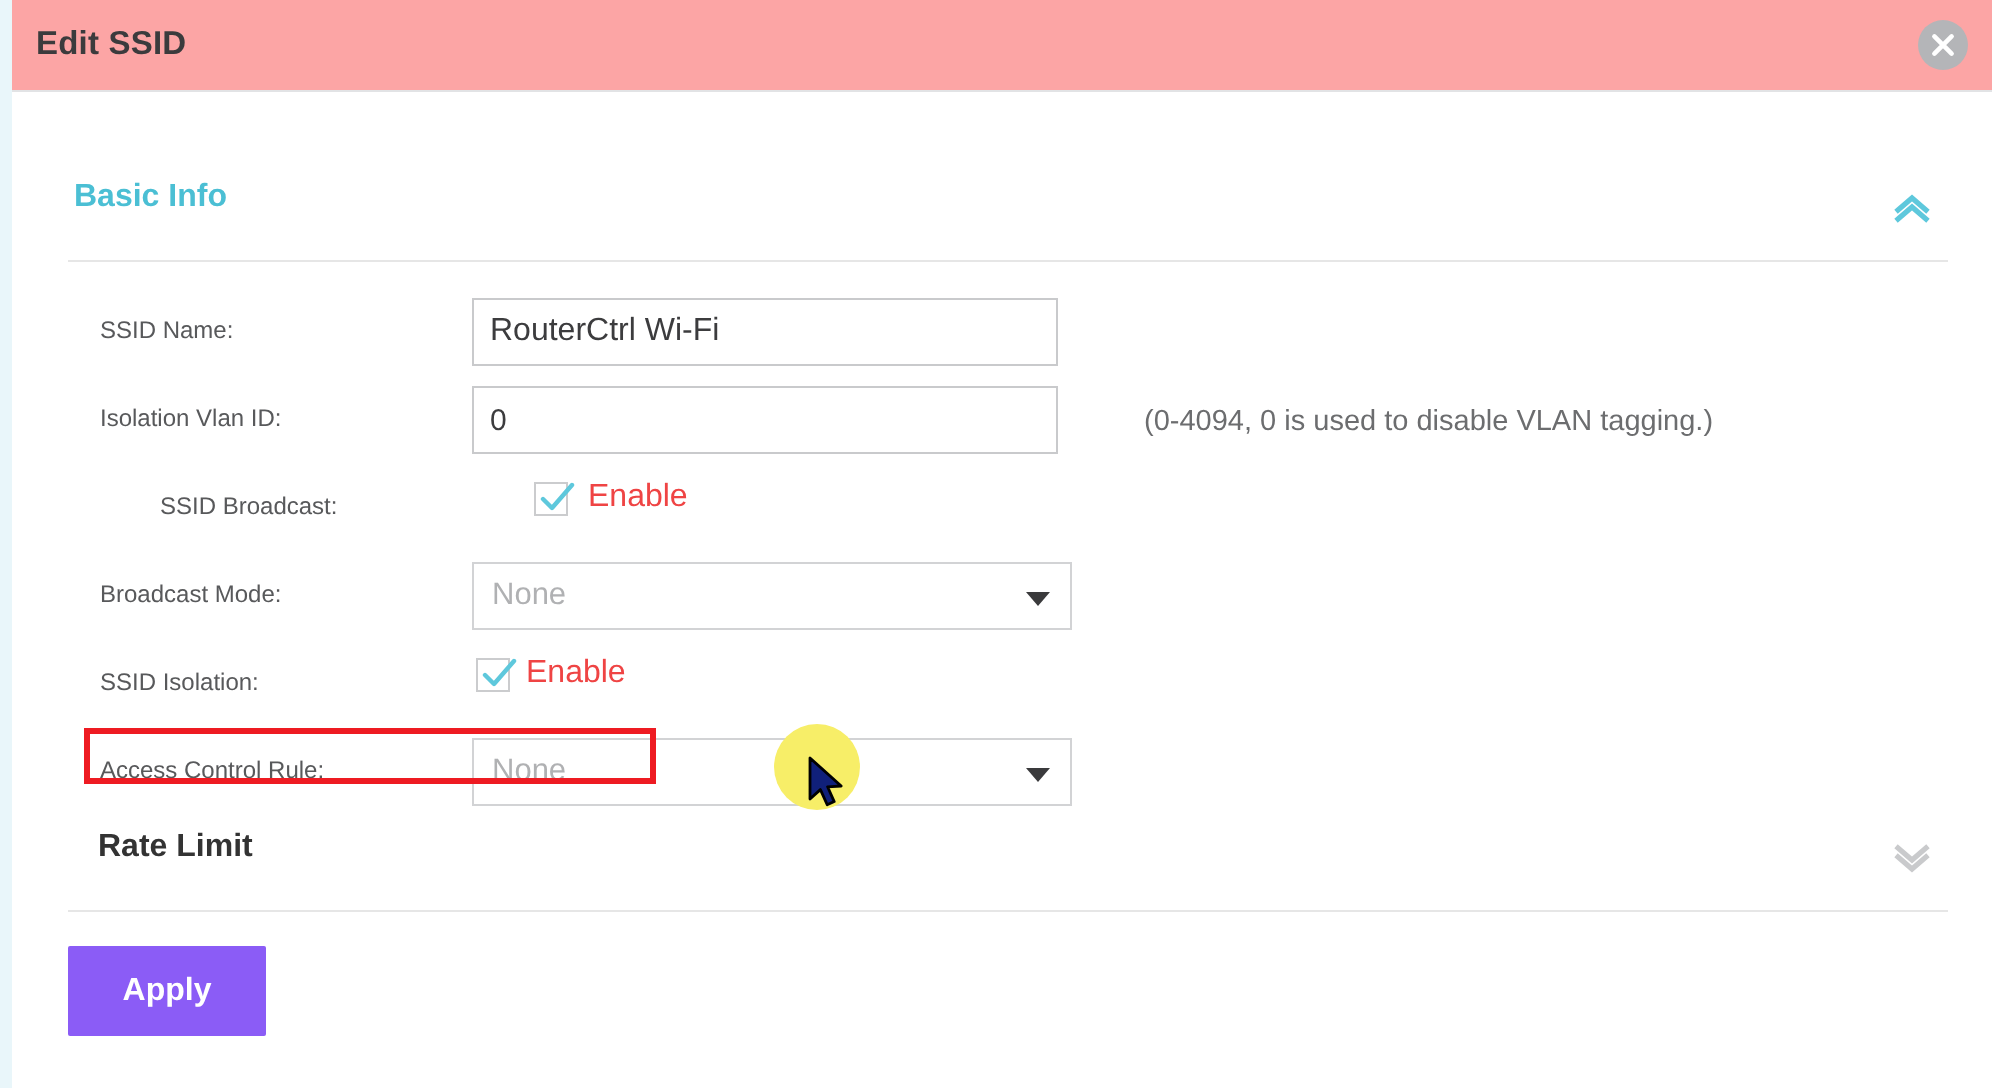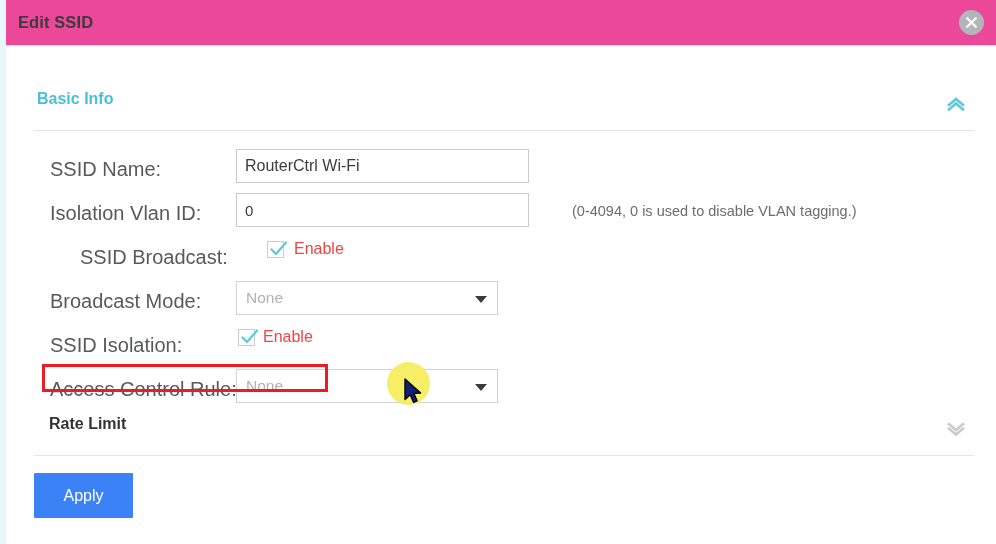--- a/index.html
+++ b/index.html
@@ -36,21 +36,21 @@
     box-sizing: border-box;
   }
 
   
   .modal-header {
     position: absolute;
     left: 0;
     top: 0;
     width: 990px;
     height: 46px;
-    background: #ec4899;
+    background: #fca5a5;
     border-bottom: 1px solid #e2e3e5;
     box-sizing: border-box;
   }
   .modal-title {
     position: absolute;
     left: 12px;
     top: 13px;
     font-size: 16.5px;
     font-weight: bold;
     color: #3b3b3d;
@@ -119,21 +119,21 @@
   .row {
     position: absolute;
     left: 0;
     width: 990px;
     height: 44px;
   }
   .lbl {
     position: absolute;
     left: 44px;
     top: 9px;
-    font-size: 20px;
+    font-size: 12px;
     color: #58595b;
     white-space: nowrap;
   }
 
   .txtbox {
     position: absolute;
     left: 230px;
     top: 0;
     width: 293px;
     height: 34px;
@@ -146,21 +146,21 @@
     padding: 0 8px;
     outline: none;
     border-radius: 0;
   }
   .txtbox.small { font-size: 15px; }
 
   .selbox {
     position: absolute;
     left: 230px;
     top: 0;
-    width: 262px;
+    width: 300px;
     height: 34px;
     border: 1px solid #d2d3d5;
     background: #ffffff;
     box-sizing: border-box;
     cursor: pointer;
   }
   .selbox .selval {
     position: absolute;
     left: 9px;
     top: 7px;
@@ -237,26 +237,26 @@
   }
   .cursor svg { display: block; }
 
   
   .apply-btn {
     position: absolute;
     left: 28px;
     top: 427px;
     width: 99px;
     height: 45px;
-    background: #3b82f6;
+    background: #8b5cf6;
     border: none;
     color: #ffffff;
     font-family: "Liberation Sans", sans-serif;
     font-size: 16px;
-    font-weight: normal;
+    font-weight: bold;
     cursor: pointer;
     border-radius: 1px;
   }
 </style>
 </head>
 <body>
 
 <div class="page-edge"></div>
 
 <div class="modal">

